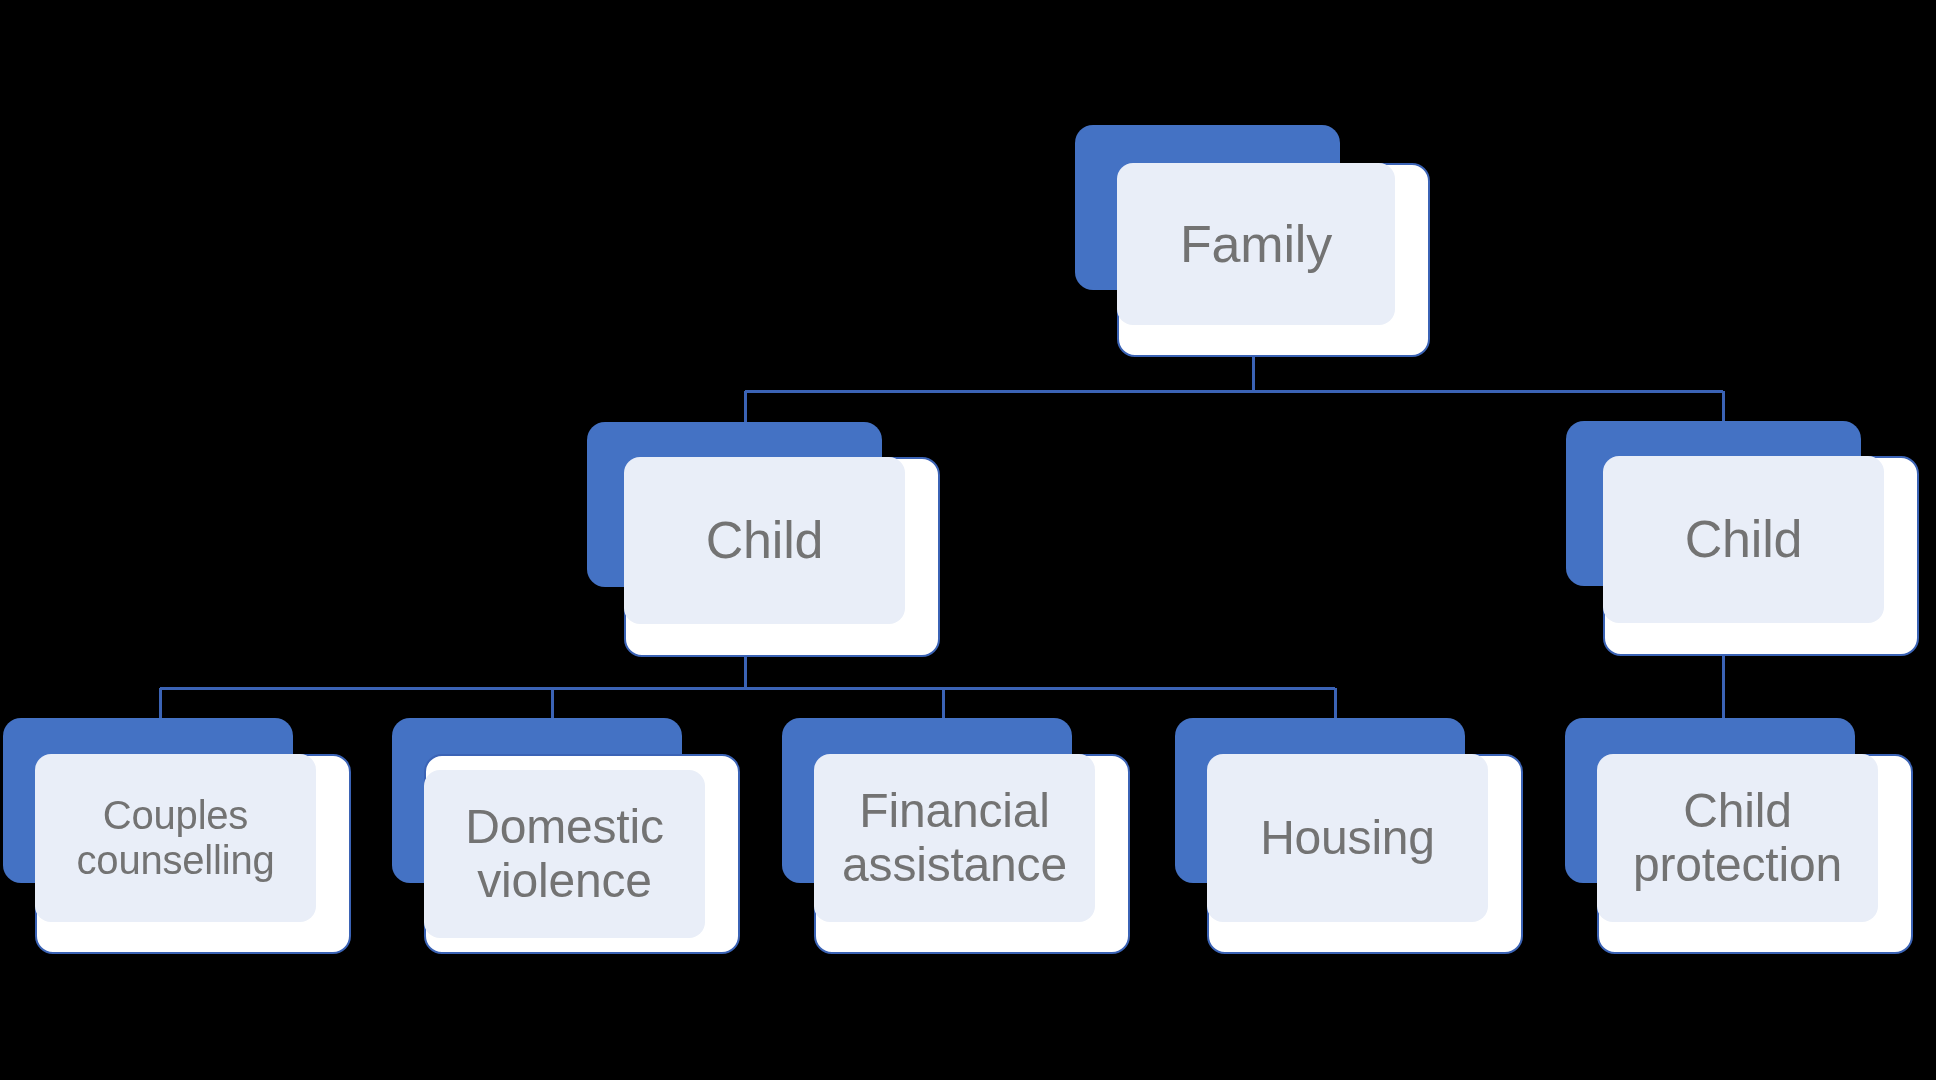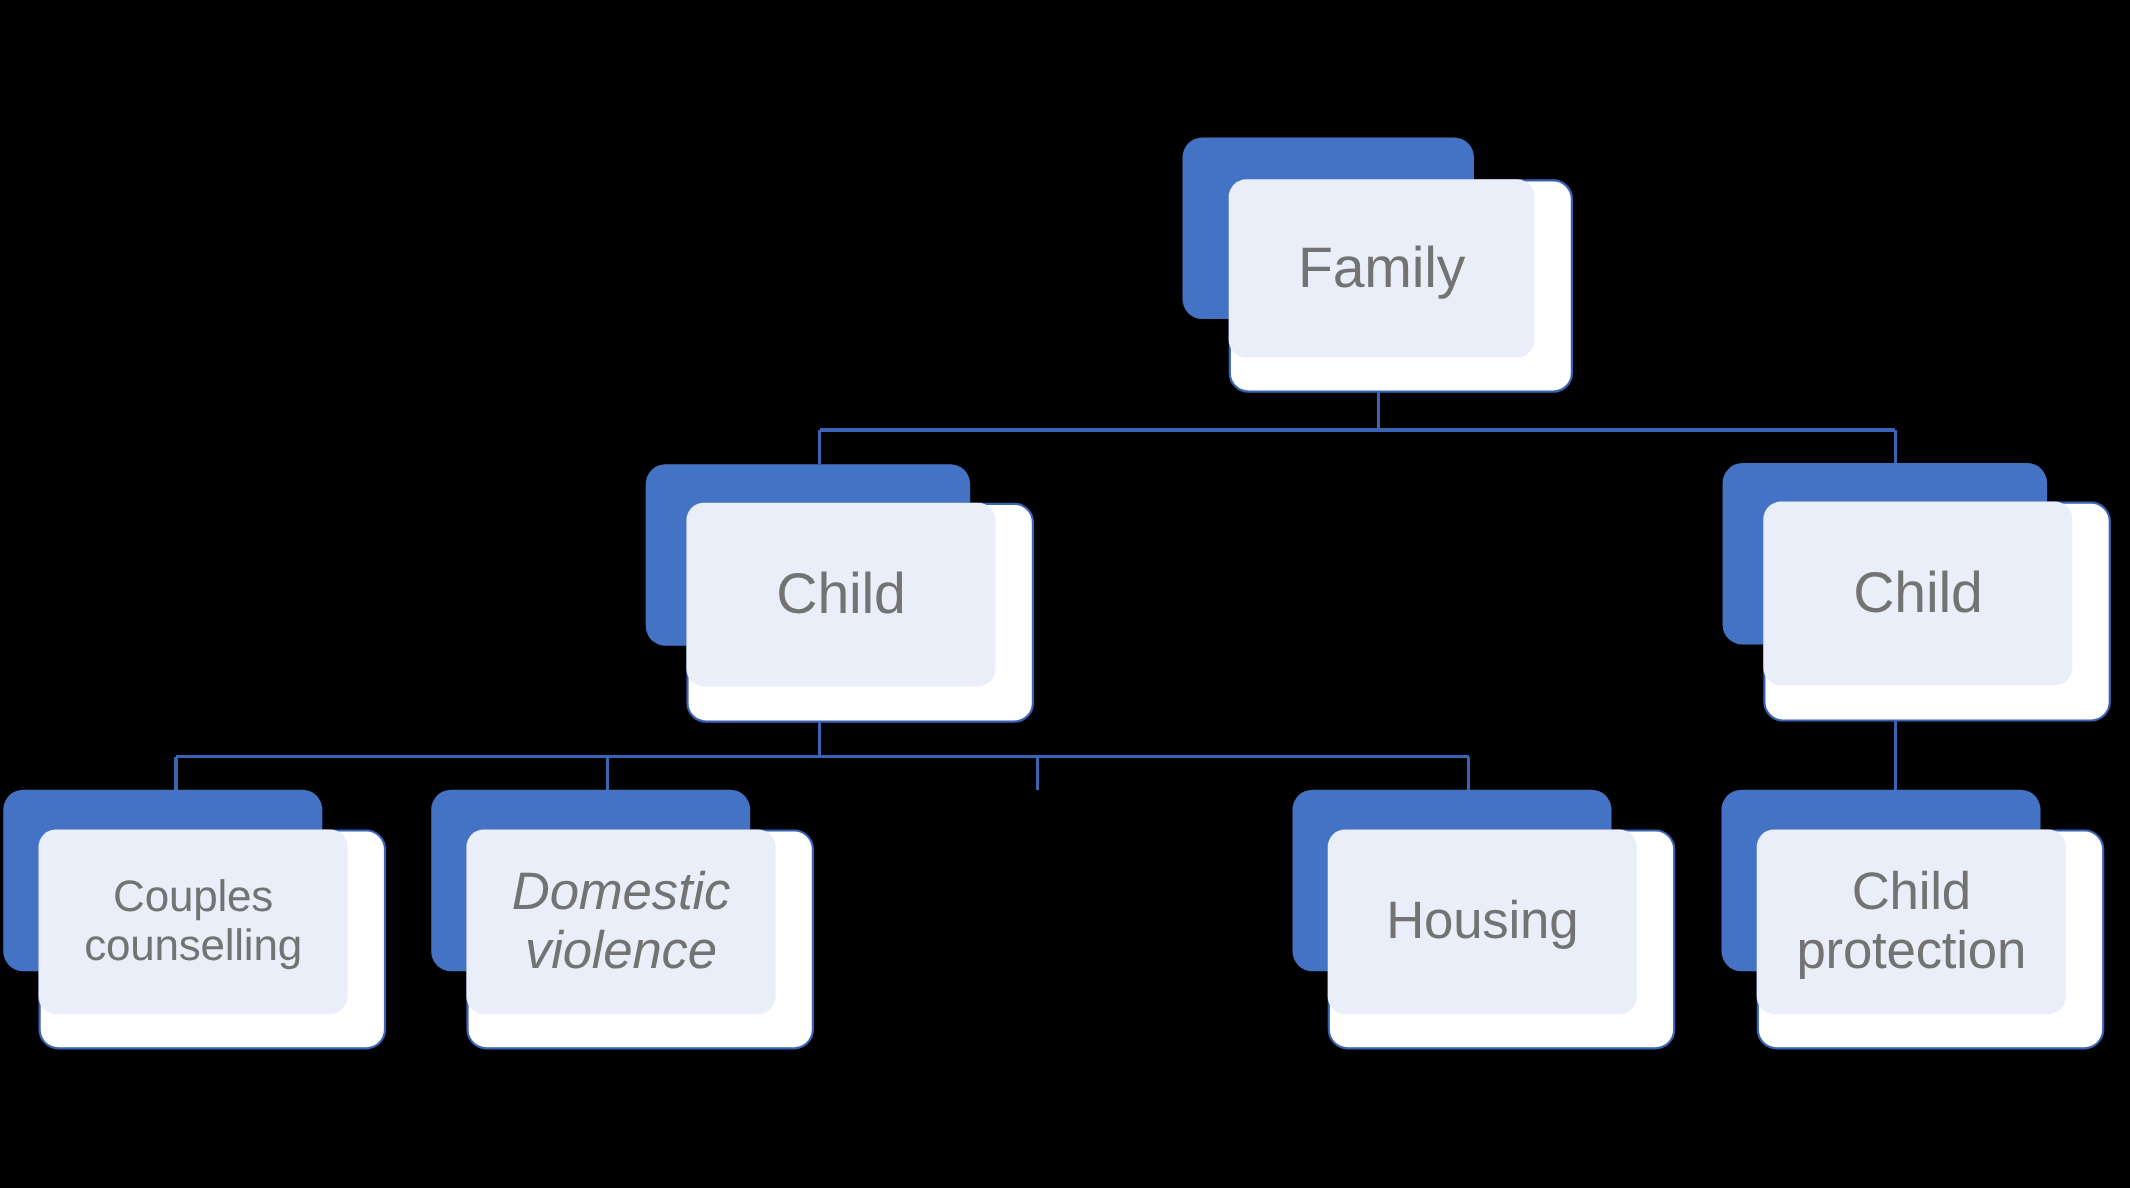--- a/index.html
+++ b/index.html
@@ -127,26 +127,34 @@
     <div class="plate-white" style="left:32px; top:36px; width:316px; height:200px;"></div>
     <div class="plate-label" style="left:32px; top:36px; width:281px; height:168px;">
       <span class="label-text" style="font-size:40px;">Couples
 counselling</span>
     </div>
   </div>
 
   <div class="node" style="left:392px; top:718px; width:353px; height:236px;">
     <div class="plate-blue" style="width:290px; height:165px;"></div>
     <div class="plate-white" style="left:32px; top:36px; width:316px; height:200px;"></div>
-    <div class="plate-label" style="left:32px; top:36px; width:281px; height:168px;font-style:italic;">
+    <div class="plate-label" style="left:32px; top:52px; width:281px; height:168px;">
       <span class="label-text" style="font-size:48px;">Domestic
 violence</span>
     </div>
   </div>
 
+  <div class="node" style="left:782px; top:718px; width:353px; height:236px;">
+    <div class="plate-blue" style="width:290px; height:165px;"></div>
+    <div class="plate-white" style="left:32px; top:36px; width:316px; height:200px;"></div>
+    <div class="plate-label" style="left:32px; top:36px; width:281px; height:168px;">
+      <span class="label-text" style="font-size:48px;">Financial
+assistance</span>
+    </div>
+  </div>
 
   <div class="node" style="left:1175px; top:718px; width:353px; height:184px;">
     <div class="plate-blue" style="width:290px; height:165px;"></div>
     <div class="plate-white" style="left:32px; top:36px; width:316px; height:200px;"></div>
     <div class="plate-label" style="left:32px; top:36px; width:281px; height:168px;">
       <span class="label-text" style="font-size:48px;">Housing</span>
     </div>
   </div>
 
   <div class="node" style="left:1565px; top:718px; width:353px; height:236px;">

